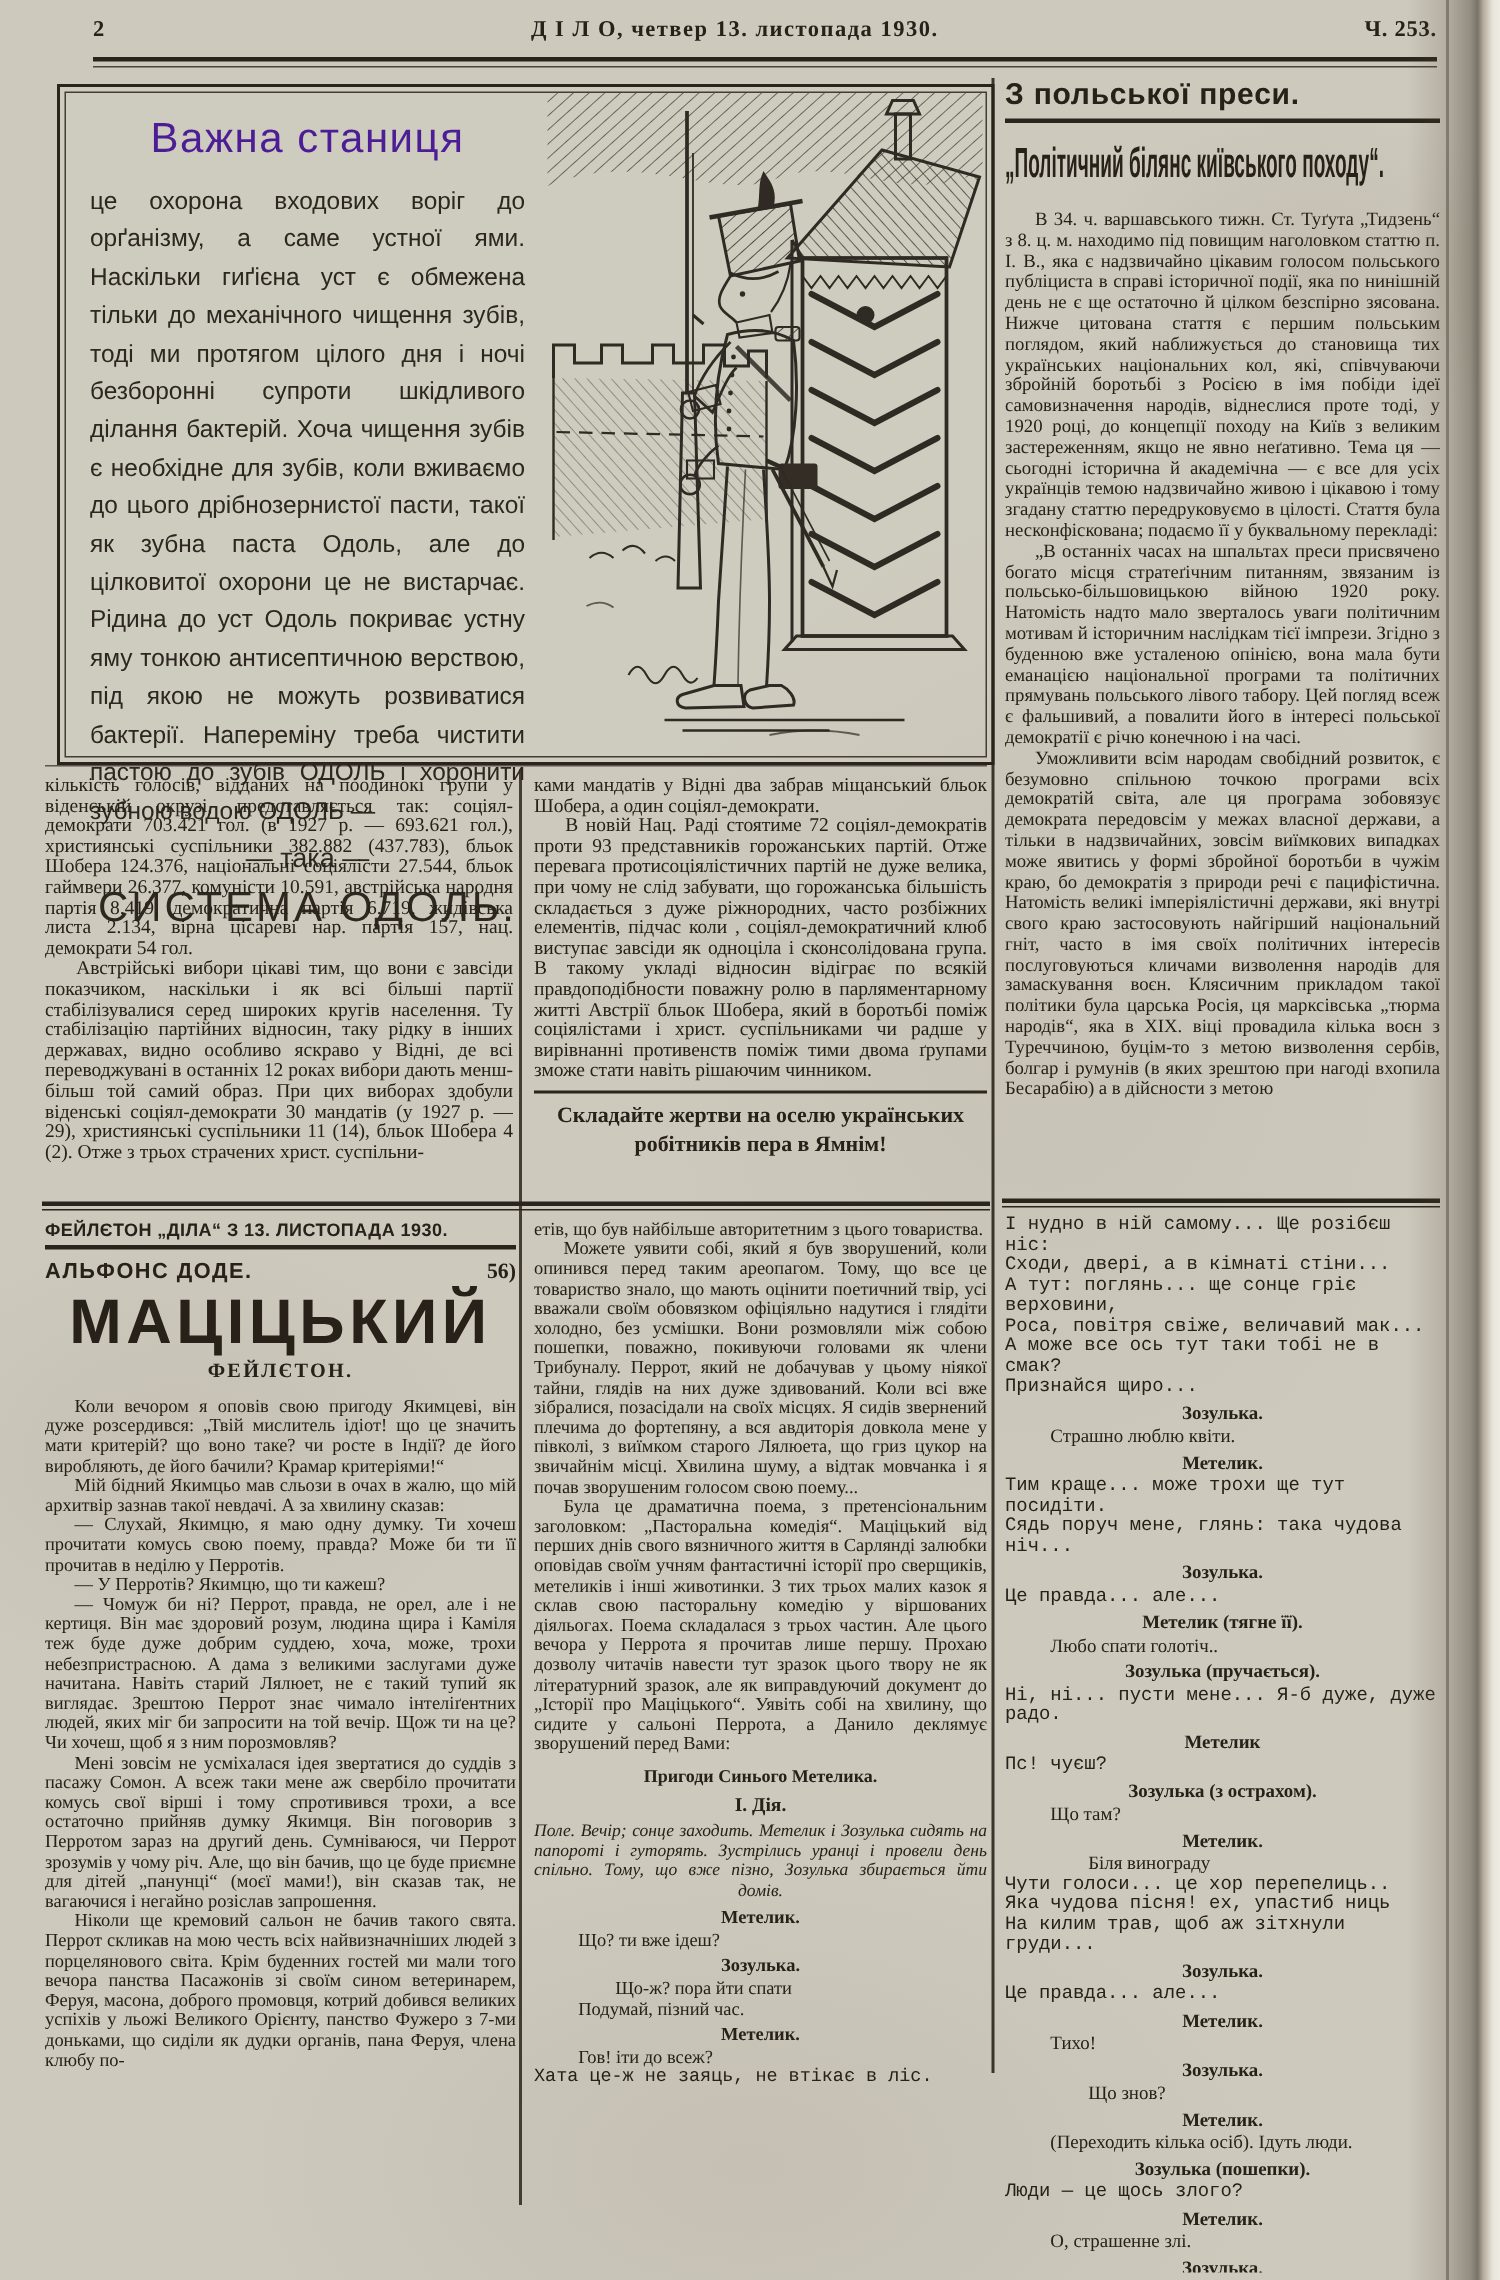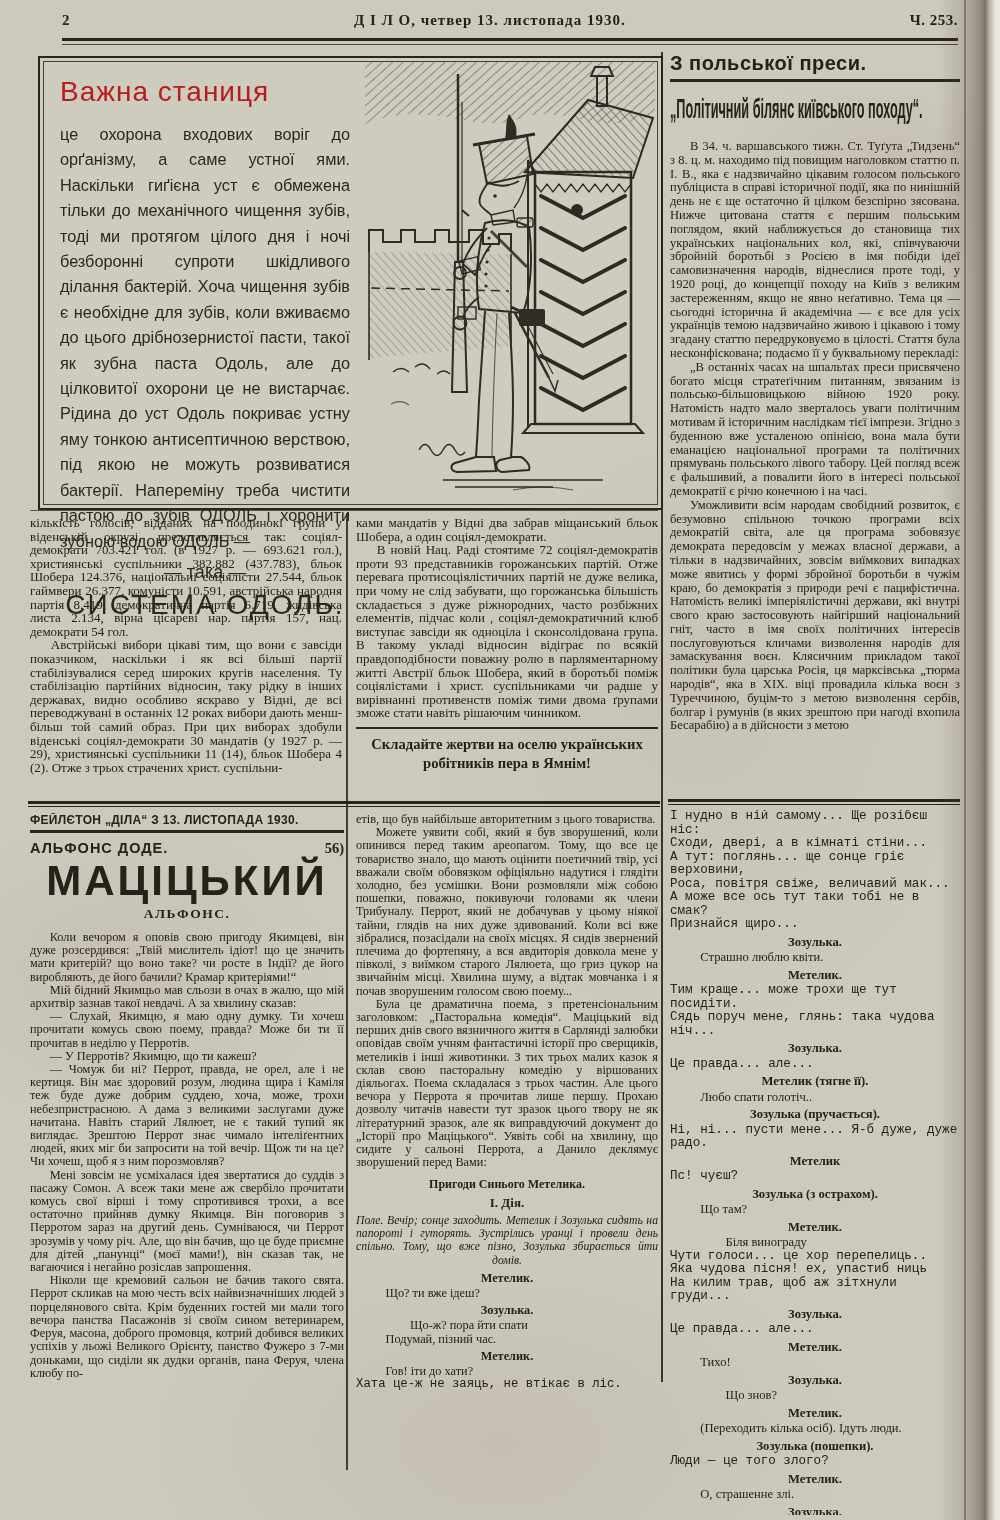--- a/index.html
+++ b/index.html
@@ -18,21 +18,21 @@
   
   .header{left:62px;right:42px;top:12px;height:26px;display:flex;align-items:baseline;justify-content:space-between;
     font-size:15px;font-weight:bold;letter-spacing:.5px;}
   .header .mast{letter-spacing:1px;}
   .header-rule{left:62px;right:42px;top:38px;height:3px;background:#2a241c;}
   .header-rule2{left:62px;right:42px;top:44px;height:1px;background:rgba(42,36,28,.8);}
   
   .ad-box{left:38px;top:56px;width:621px;height:450px;border:2.5px solid #2a241c;outline:1px solid rgba(42,36,28,.85);outline-offset:-6px;
     display:flex;background:rgba(255,255,255,.04);}
   .ad-text{width:316px;padding:16px 6px 0 20px;box-sizing:border-box;font-family:"Liberation Sans","DejaVu Sans",sans-serif;}
-  .ad-title{text-align:left;font-size:28px;letter-spacing:1px;margin:2px 0 14px;color:#b91c1c;}
+  .ad-title{text-align:center;font-size:28px;letter-spacing:1px;margin:2px 0 14px;color:#4c1d95;}
   .ad-body{font-size:16.3px;line-height:25.4px;text-align:justify;color:#2d2720;}
   .ad-taka{text-align:center;font-size:18px;margin:8px 0 6px;color:#2d2720;}
   .ad-system{text-align:center;font-size:28px;letter-spacing:2px;color:#2d2720;}
   .ad-art{flex:1;position:relative;}
   .ad-art svg{position:absolute;right:2px;top:2px;}
   
   .tx{margin:0;}
   .tx-p{text-indent:1.6em;text-align:justify;}
   .tx-cont{text-align:justify;}
   .tx-name{text-align:center;font-weight:bold;margin:4px 0 2px;}
@@ -220,21 +220,21 @@
 
 <div class="abs feu-divider"></div>
 
 <div class="abs feu-left">
   <div class="feu-head">ФЕЙЛЄТОН „ДІЛА“ З 13. ЛИСТОПАДА 1930.</div>
   <div class="feu-author-row">
     <span class="feu-author">АЛЬФОНС ДОДЕ.</span>
     <span class="feu-num">56)</span>
   </div>
   <div class="feu-title">МАЦІЦЬКИЙ</div>
-  <div class="feu-sub">АЛЬФОНС.</div>
+  <div class="feu-sub">ФЕЙЛЄТОН.</div>
   <div class="feu-body">
       <div class="tx tx-p">Коли вечором я оповів свою пригоду Якимцеві, він дуже розсердився: „Твій мислитель ідіот! що це значить мати критерій? що воно таке? чи росте в Індії? де його виробляють, де його бачили? Крамар критеріями!“</div>
       <div class="tx tx-p">Мій бідний Якимцьо мав сльози в очах в жалю, що мій архитвір зазнав такої невдачі. А за хвилину сказав:</div>
       <div class="tx tx-p">— Слухай, Якимцю, я маю одну думку. Ти хочеш прочитати комусь свою поему, правда? Може би ти її прочитав в неділю у Перротів.</div>
       <div class="tx tx-p">— У Перротів? Якимцю, що ти кажеш?</div>
       <div class="tx tx-p">— Чомуж би ні? Перрот, правда, не орел, але і не кертиця. Він має здоровий розум, людина щира і Каміля теж буде дуже добрим суддею, хоча, може, трохи небезпристрасною. А дама з великими заслугами дуже начитана. Навіть старий Лялюет, не є такий тупий як виглядає. Зрештою Перрот знає чимало інтеліґентних людей, яких міг би запросити на той вечір. Щож ти на це? Чи хочеш, щоб я з ним порозмовляв?</div>
       <div class="tx tx-p">Мені зовсім не усміхалася ідея звертатися до суддів з пасажу Сомон. А всеж таки мене аж свербіло прочитати комусь свої вірші і тому спротивився трохи, а все остаточно прийняв думку Якимця. Він поговорив з Перротом зараз на другий день. Сумніваюся, чи Перрот зрозумів у чому річ. Але, що він бачив, що це буде приємне для дітей „панунці“ (моєї мами!), він сказав так, не вагаючися і негайно розіслав запрошення.</div>
       <div class="tx tx-p">Ніколи ще кремовий сальон не бачив такого свята. Перрот скликав на мою честь всіх найвизначніших людей з порцелянового світа. Крім буденних гостей ми мали того вечора панства Пасажонів зі своїм сином ветеринарем, Феруя, масона, доброго промовця, котрий добився великих успіхів у льожі Великого Орієнту, панство Фужеро з 7-ми доньками, що сиділи як дудки органів, пана Феруя, члена клюбу по-</div>
     </div>
 </div>
@@ -245,21 +245,21 @@
     <div class="tx tx-p">Була це драматична поема, з претенсіональним заголовком: „Пасторальна комедія“. Маціцький від перших днів свого вязничного життя в Сарлянді залюбки оповідав своїм учням фантастичні історії про сверщиків, метеликів і інші животинки. З тих трьох малих казок я склав свою пасторальну комедію у віршованих діяльогах. Поема складалася з трьох частин. Але цього вечора у Перрота я прочитав лише першу. Прохаю дозволу читачів навести тут зразок цього твору не як літературний зразок, але як виправдуючий документ до „Історії про Маціцького“. Уявіть собі на хвилину, що сидите у сальоні Перрота, а Данило деклямує зворушений перед Вами:</div>
     <div class="tx tx-head">Пригоди Синього Метелика.</div>
     <div class="tx tx-head2">І. Дія.</div>
     <div class="tx tx-stage">Поле. Вечір; сонце заходить. Метелик і Зозулька сидять на папороті і гуторять. Зустрілись уранці і провели день спільно. Тому, що вже пізно, Зозулька збирається йти домів.</div>
     <div class="tx tx-name">Метелик.</div>
     <div class="tx tx-versei">Що? ти вже ідеш?</div>
     <div class="tx tx-name">Зозулька.</div>
     <div class="tx tx-versei2">Що-ж? пора йти спати</div>
     <div class="tx tx-versei">Подумай, пізний час.</div>
     <div class="tx tx-name">Метелик.</div>
-    <div class="tx tx-versei">Гов! іти до хати?</div>
+    <div class="tx tx-versei">Гов! іти до всеж?</div>
     <div class="tx tx-verse">Хата це-ж не заяць, не втікає в ліс.</div>
   </div>
 
 <div class="abs feu-right">
   <div>
       <div class="tx tx-verse">І нудно в ній самому... Ще розібєш ніс:</div>
       <div class="tx tx-verse">Сходи, двері, а в кімнаті стіни...</div>
       <div class="tx tx-verse">А тут: поглянь... ще сонце гріє верховини,</div>
       <div class="tx tx-verse">Роса, повітря свіже, величавий мак...</div>
       <div class="tx tx-verse">А може все ось тут таки тобі не в смак?</div>
@@ -286,21 +286,21 @@
       <div class="tx tx-verse">На килим трав, щоб аж зітхнули груди...</div>
       <div class="tx tx-name">Зозулька.</div>
       <div class="tx tx-verse">Це правда... але...</div>
       <div class="tx tx-name">Метелик.</div>
       <div class="tx tx-versei">Тихо!</div>
       <div class="tx tx-name">Зозулька.</div>
       <div class="tx tx-versei2">Що знов?</div>
       <div class="tx tx-name">Метелик.</div>
       <div class="tx tx-versei">(Переходить кілька осіб). Ідуть люди.</div>
       <div class="tx tx-name">Зозулька (пошепки).</div>
-      <div class="tx tx-verse">Люди — це того злого?</div>
+      <div class="tx tx-verse">Люди — це щось злого?</div>
       <div class="tx tx-name">Метелик.</div>
       <div class="tx tx-versei">О, страшенне злі.</div>
       <div class="tx tx-name">Зозулька.</div>
       <div class="tx tx-verse">Боюся вічно їх, як ходжу по землі,</div>
       <div class="tx tx-verse">Щоб десь якась нога мене не роздушила..</div>
       <div class="tx tx-verse">Тобі — інакше... маєш добрі крила...</div>
       <div class="tx tx-verse">Вигідна річ...</div>
       <div class="tx tx-end">(Продовження буде.)</div>
     </div>
 

